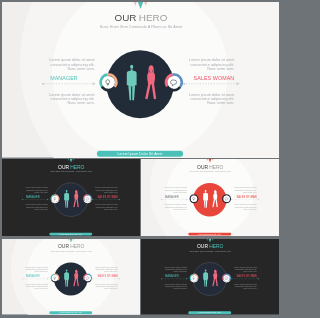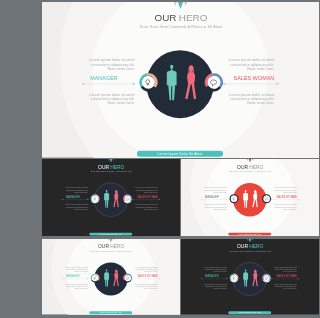--- a/index.html
+++ b/index.html
@@ -1,19 +1,19 @@
 <!DOCTYPE html>
 <html><head>
 <meta charset="utf-8">
 <title>Our Hero</title>
 <style>  html,body{margin:0;padding:0;}
   body{width:281px;height:318px;background:#6e7378;overflow:hidden;
        font-family:"Liberation Sans",sans-serif;}
   .grid{position:absolute;left:0;top:0;width:281px;height:318px;}
-  .slide{position:absolute;overflow:hidden;margin-left:40px;}
+  .slide{position:absolute;overflow:hidden;}
   .slide > .inner{position:absolute;left:0;top:0;width:277px;height:155.6px;
                   transform-origin:0 0;}
   #s1{left:2px;top:2px;width:277px;height:155.6px;}
   #s2{left:2px;top:159.4px;width:137.5px;height:77px;}
   #s3{left:141.4px;top:159.4px;width:137.6px;height:77px;}
   #s4{left:2px;top:239.1px;width:137.5px;height:75.6px;}
   #s5{left:141.4px;top:239.1px;width:137.6px;height:75.6px;}
   .slide svg{display:block;width:277px;height:155.6px;}
 </style>
 </head>

